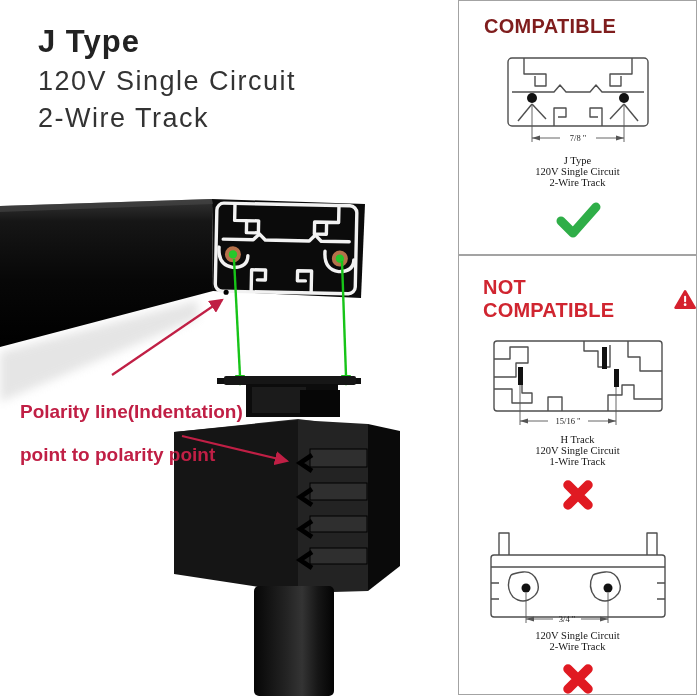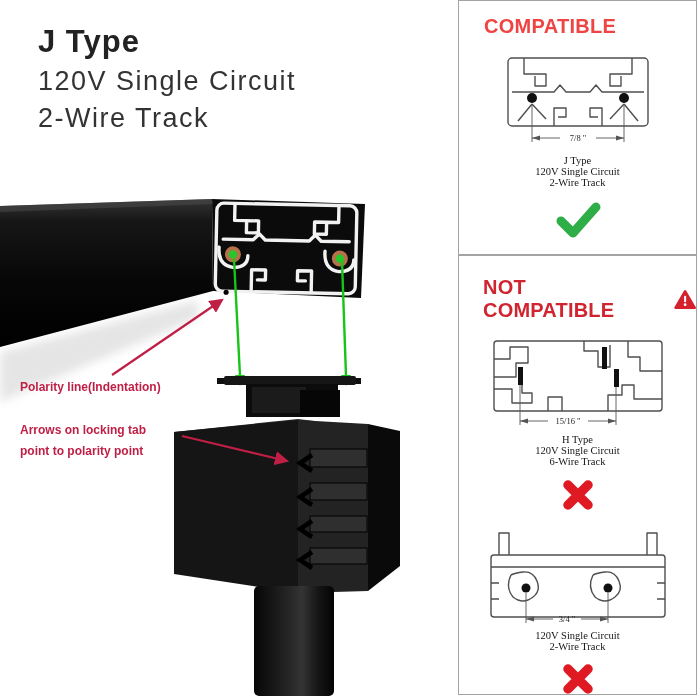--- a/index.html
+++ b/index.html
@@ -4,31 +4,31 @@
 <style>
   html,body{margin:0;padding:0;background:#fff;}
   .canvas{position:relative;width:700px;height:700px;background:#fff;overflow:hidden;
           font-family:"Liberation Sans",sans-serif;}
   
   .title-block{position:absolute;left:38px;top:24px;color:#2d2d2d;}
   .title-block h1{margin:0;font-size:31px;font-weight:bold;letter-spacing:1px;color:#222;}
   .title-block .tline{margin:6px 0 0;font-size:27px;letter-spacing:1.5px;color:#333;}
   
   .main-illustration{position:absolute;left:0;top:0;width:460px;height:700px;}
-  .annot{position:absolute;font-weight:bold;color:#c01f45;font-size:12px;line-height:21px;}
+  .annot{position:absolute;font-weight:bold;color:#c01f45;font-size:19px;line-height:21px;margin-top:24px;}
   .annot.polarity{left:20px;top:377px;}
   .annot.locking{left:20px;top:420px;width:210px;}
   
   .panel{position:absolute;left:458px;top:0;width:239px;height:695px;
          border:1.5px solid #a3a3a3;background:#fff;box-sizing:border-box;}
   .panel-divider{position:absolute;left:0;top:253px;width:100%;height:1.5px;background:#a3a3a3;}
   .sec{position:absolute;left:0;right:0;}
   .sec1{top:0;height:253px;}
   .sec2{top:255px;bottom:0;}
-  .h-compat{color:#ef4444;font-size:20px;font-weight:bold;letter-spacing:0.3px;margin:14px 0 0 25px;}
+  .h-compat{color:#7f1d1d;font-size:20px;font-weight:bold;letter-spacing:0.3px;margin:14px 0 0 25px;}
   .h-not{color:#d02530;font-size:20px;font-weight:bold;letter-spacing:0.2px;
          margin:20px 0 0 24px;display:flex;align-items:center;gap:17px;}
   .diagram-svg{display:block;margin:0 auto;}
   .jsvg{margin-top:16px;}
   .hsvg{margin-top:15px;}
   .lsvg{margin-top:13px;}
   .caption{text-align:center;font-family:"Liberation Serif",serif;font-size:10.5px;
            line-height:11px;color:#151515;margin-top:1px;}
   .verdict{display:block;margin:0 auto;}
   .check-icon{margin-top:12px;}
@@ -130,21 +130,20 @@
     </g>
 
     <g stroke="#c01f45" stroke-width="2.2" fill="none">
       <path d="M112,375 L222,300" marker-end="url(#arrR)"></path>
       <path d="M182,436 L287,461" marker-end="url(#arrR)"></path>
     </g>
   </svg>
 
   <div class="annot polarity">Polarity line(Indentation)</div>
   <div class="annot locking">
-    <div>Arrows on locking tab</div>
     <div>point to polarity point</div>
   </div>
 
   <div class="panel">
 
     <div class="sec sec1">
       <div class="h-compat">COMPATIBLE</div>
 
       <svg class="diagram-svg jsvg" viewBox="0 0 160 100" width="160" height="100">
         <g stroke="#4f4f4f" stroke-width="1.4" fill="none" stroke-linejoin="round">
@@ -213,23 +212,23 @@
             <path d="M128,50 V88"></path>
           <path d="M32,84 H60"></path>
             <path d="M100,84 H128"></path>
         </g>
         <polygon points="32,84 40,81.5 40,86.5" fill="#555"></polygon>
         <polygon points="128,84 120,81.5 120,86.5" fill="#555"></polygon>
         <text class="dim-text" x="80" y="87" text-anchor="middle" font-size="8.5" fill="#222">15/16 "</text>
       </svg>
 
       <div class="caption">
-        <div>H Type</div>
+        <div>H Track</div>
         <div>120V Single Circuit</div>
-        <div>6-Wire Track</div>
+        <div>1-Wire Track</div>
       </div>
 
       <svg class="verdict x-icon-1" viewBox="0 0 38 38" width="38" height="38">
         <path d="M9,9 L29,29 M29,9 L9,29" stroke="#e01a22" stroke-width="9.5" stroke-linecap="round"></path>
       </svg>
 
       <svg class="diagram-svg lsvg" viewBox="0 0 190 102" width="190" height="102">
         <g stroke="#4f4f4f" stroke-width="1.4" fill="none" stroke-linejoin="round">
           <rect x="8" y="28" width="174" height="62" rx="3"></rect>
           <polyline points="16,28 16,6 26,6 26,28"></polyline>

